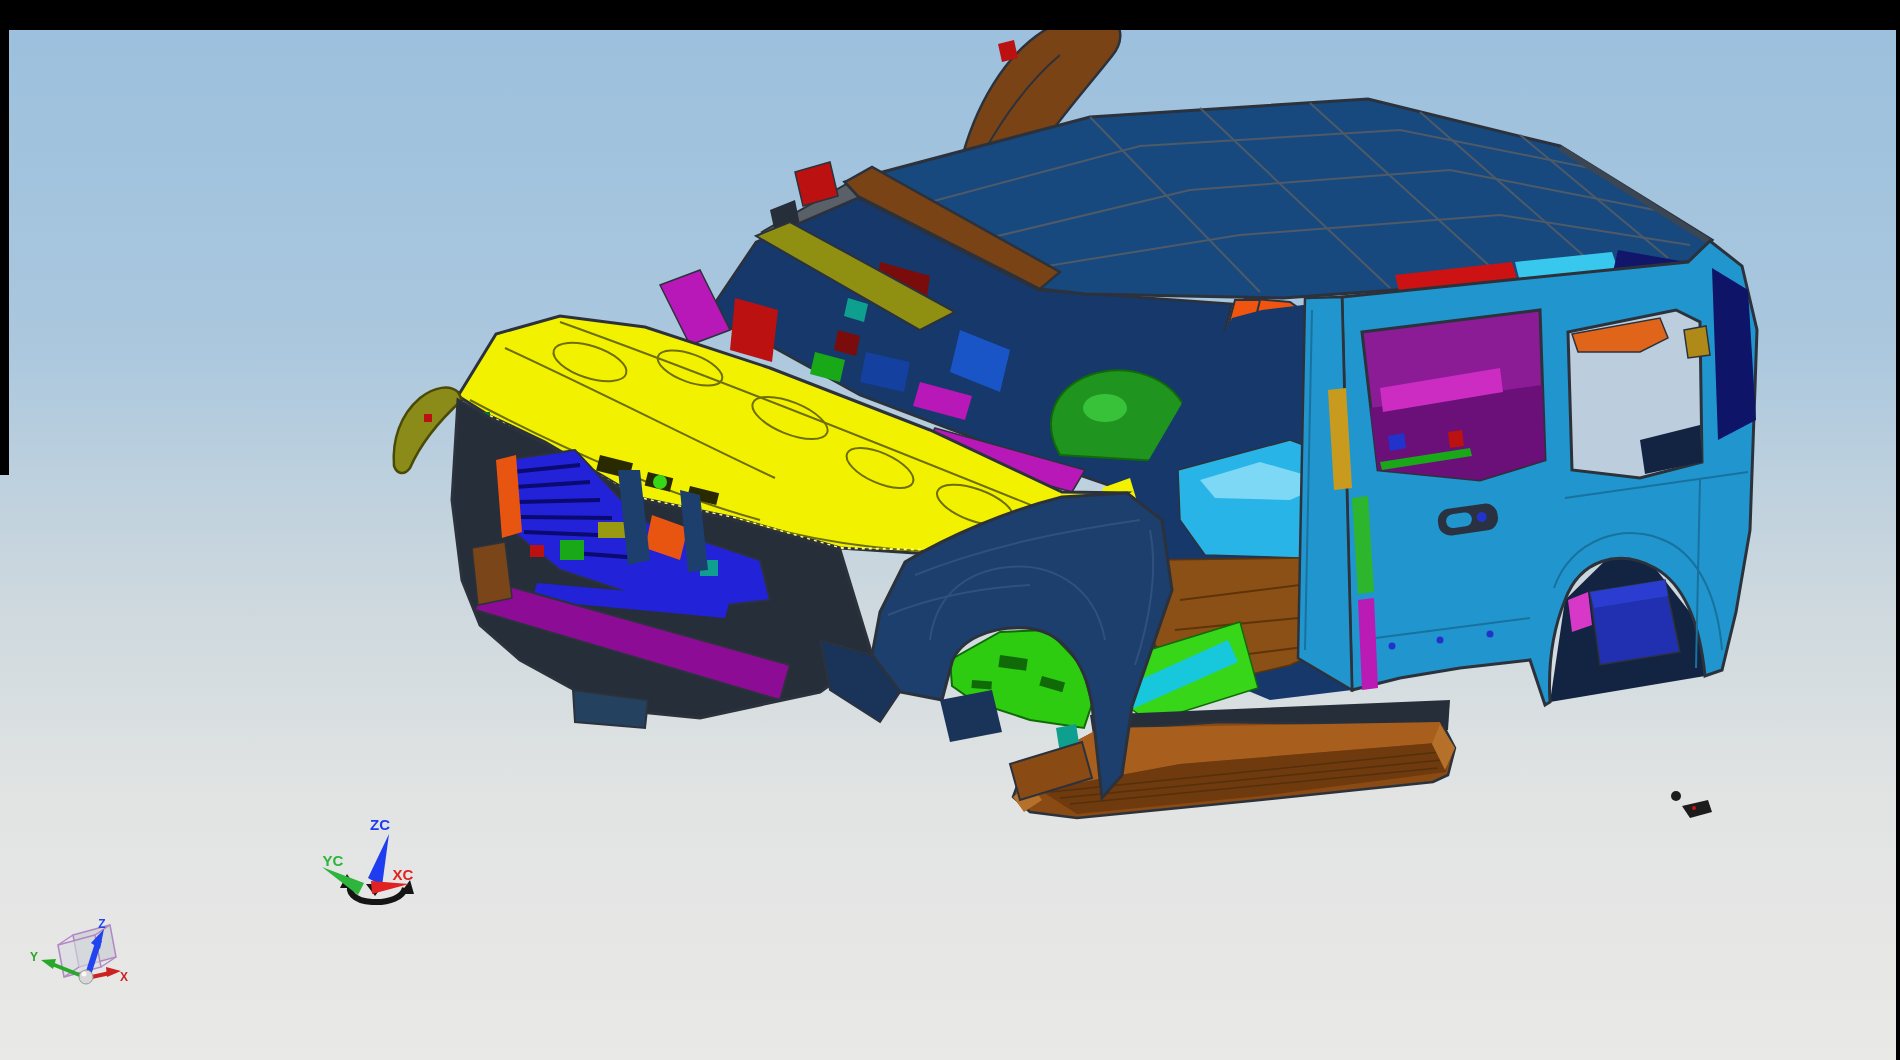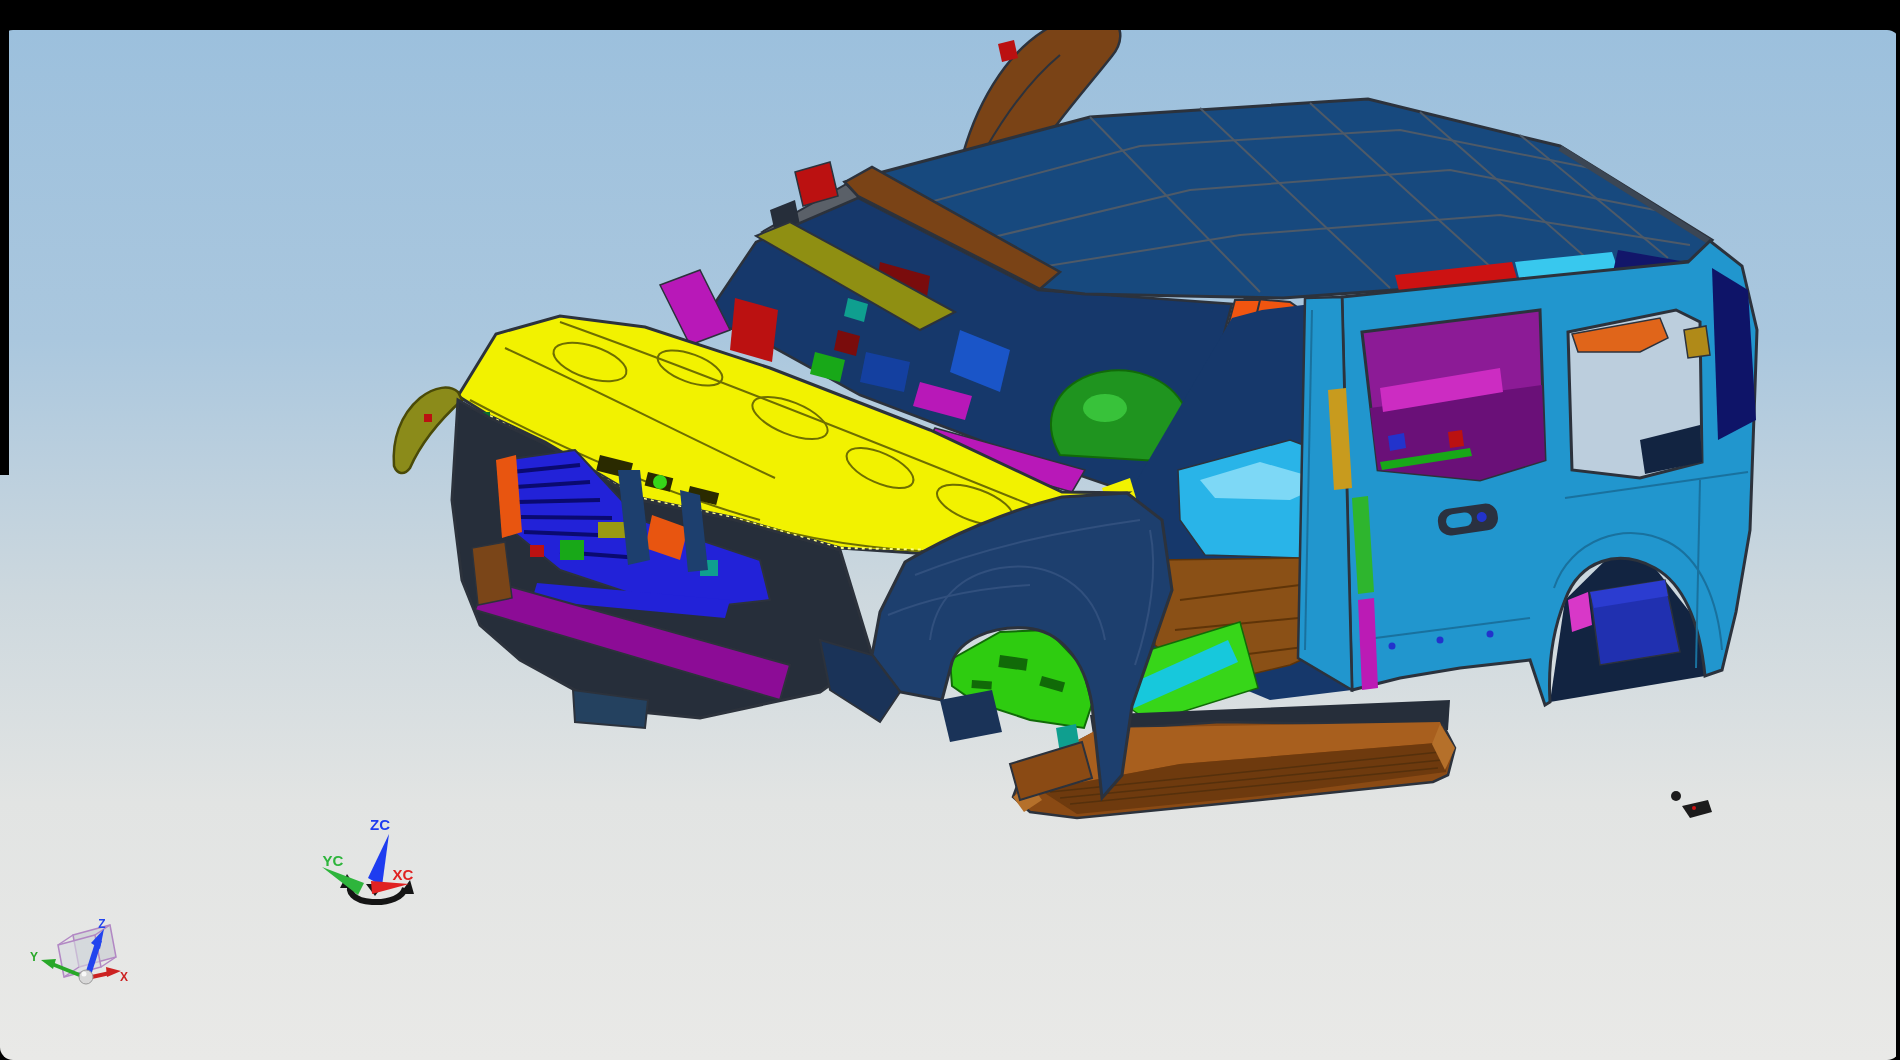--- a/index.html
+++ b/index.html
@@ -1,17 +1,17 @@
 <!DOCTYPE html>
 <html><head>
 <meta charset="utf-8">
 <style>
   html,body{margin:0;padding:0;background:#000;}
   #stage{position:relative;width:1900px;height:1060px;overflow:hidden;background:#000;}
-  #viewport{position:absolute;left:0;top:30px;width:1900px;height:1030px;border-radius:13px;}
+  #viewport{position:absolute;left:0;top:30px;width:1900px;height:1030px;}
   #topbar{position:absolute;left:0;top:0;width:1900px;height:30px;}
   #leftbar{position:absolute;left:0;top:30px;width:9px;height:445px;}
   #rightbar{position:absolute;right:0;top:30px;width:4px;height:1030px;}
   svg{position:absolute;left:0;top:0;}
   .lbl{font-family:"Liberation Sans",sans-serif;font-weight:bold;}
   .lbl-big{font-size:15px;}
   .lbl-small{font-size:12px;}
   text{user-select:none;}
 </style>
 </head>

